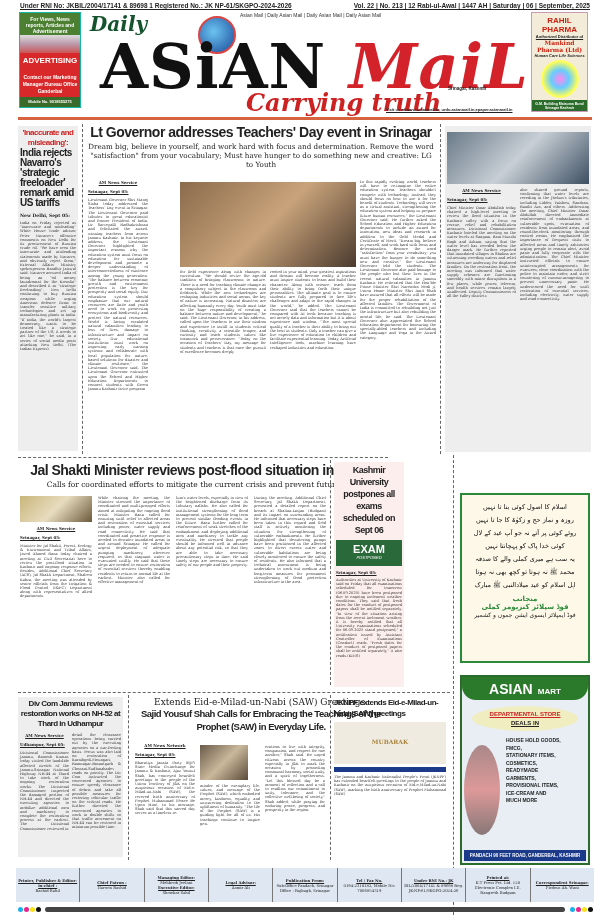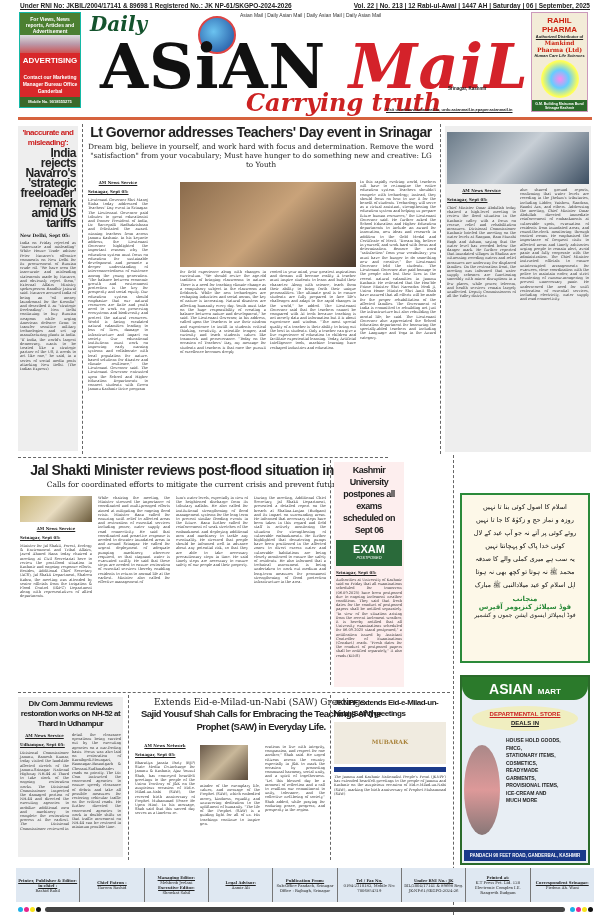--- a/index.html
+++ b/index.html
@@ -73,21 +73,21 @@
   <div class="s" style="text-decoration:none;font-style:italic">Human Care Life Sciences</div>
   <div class="pills"></div>
   <div class="foot">G.M. Building Maisuma Bund Srinagar Kashmir</div>
 
 </div>
 
 <div class="abs rule"></div>
 
 <div class="abs sidebox" style="left:18px;top:126px;width:60px;height:325px;padding:2px">
   <div class="hcond" style="color:#c22;font-size:8px;text-align:center;line-height:10px">'Inaccurate and misleading':</div>
-  <div class="hcond" style="font-size:12px;text-align:right;line-height:10px">India rejects Navarro's 'strategic freeloader' remark amid US tariffs</div>
+  <div class="hcond" style="font-size:10px;text-align:left;line-height:10px">India rejects Navarro's 'strategic freeloader' remark amid US tariffs</div>
   <div style="font:bold 4.5px 'DejaVu Serif',serif;margin:5px 0 3px">New Delhi, Sept 05:</div>
   <div class="tiny">India on Friday rejected as "inaccurate and misleading" White House Trade advisor Peter Navarro's offensive comments on New Delhi for its procurement of Russian crude oil. "We have seen the inaccurate and misleading statements made by Navarro, and obviously reject them," External Affairs Ministry spokesperson Randhir Jaiswal said. Navarro accused India of being an "oil money laundromat for the Kremlin" and described it as "strategic freeloading". New Delhi continuing to buy Russian weapons while urging American defence firms to transfer sensitive military technologies and set up manufacturing plants in India. "If India, the world's largest democracy, wants to be treated like a strategic partner of the US, it needs to act like one," he said, in a series of social media posts attacking New Delhi. (The Indian Express)</div>
 </div>
 <div class="abs dotv" style="left:82px;top:124px;height:330px"></div>
 
 <div class="abs" style="left:88px;top:124px;width:346px">
   <div class="hcond" style="font-size:14px;text-align:center">Lt Governor addresses Teachers' Day event in Srinagar</div>
   <div style="font-size:7.2px;text-align:center;line-height:9px;margin-top:2px">Dream big, believe in yourself, and work hard with focus and determination. Remove the word "satisfaction" from your vocabulary; Must have hunger to do something new and creative: LG to Youth</div>
 </div>
 <div class="abs" style="left:88px;top:180px;width:60px;height:272px;overflow:hidden">
@@ -162,21 +162,21 @@
   <div style="font:6.5px 'DejaVu Sans',sans-serif;line-height:13px;color:#111">
     <div>اسلام کا اصول کوئی بنا تا نہیں</div>
     <div>روزہ و نماز حج و زکوٰۃ کا جا تا نہیں</div>
     <div>روئے کوئی پر آتے نہ جو آپ عید کے لال</div>
     <div>کوئی خدا پاک کو پہچانتا نہیں</div>
     <div>یہ سب ہے میری کملی والے کا صدقہ</div>
     <div>محمد ﷺ نہ ہوتا تو کچھ بھی نہ ہوتا</div>
     <div>اہل اسلام کو عید میلادالنبی ﷺ مبارک</div>
   </div>
   <div style="color:#2b8a3a;font:bold 7px 'DejaVu Sans',sans-serif;margin-top:3px">منجانب</div>
-  <div style="color:#2b8a3a;font:bold 7px 'DejaVu Sans',sans-serif">فوڈ سپلائز کنزیومر آفیرس</div>
+  <div style="color:#2b8a3a;font:bold 7px 'DejaVu Sans',sans-serif">فوڈ سپلائز کنزیومر کملی</div>
   <div style="font:6px 'DejaVu Sans',sans-serif">فوڈ ایمپلائز ایسوی ایشن جموں و کشمیر</div>
 </div>
 
 <div class="abs" style="left:460px;top:675px;width:130px;height:190px;background:#e8eef4;border:2px solid #2b6b2b;overflow:hidden">
   <div style="background:#2b7a2b;color:#fff;border-radius:0 0 14px 14px;text-align:center;padding:2px 8px">
     <span style="font:bold 14px 'Liberation Sans',sans-serif">ASIAN</span>
     <span style="font:bold 8px 'Liberation Sans',sans-serif">MART</span>
   </div>
   <div style="background:#f0eec0;margin:6px 10px;border-radius:50%;text-align:center;padding:5px 0">
     <div style="color:#c22;font:bold 6px 'Liberation Sans',sans-serif;text-decoration:underline">DEPARTMENTAL STORE</div>

